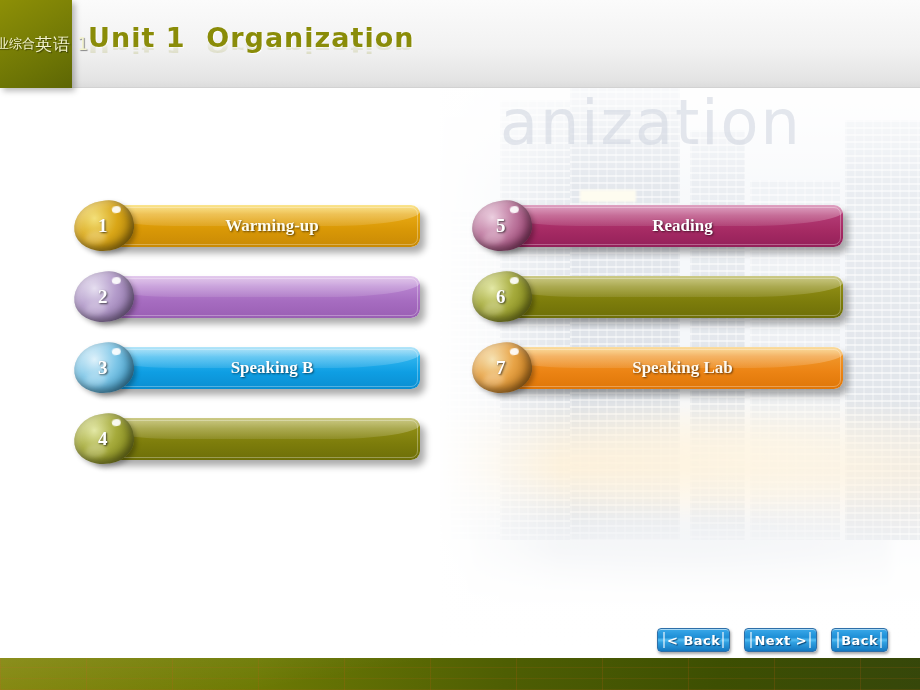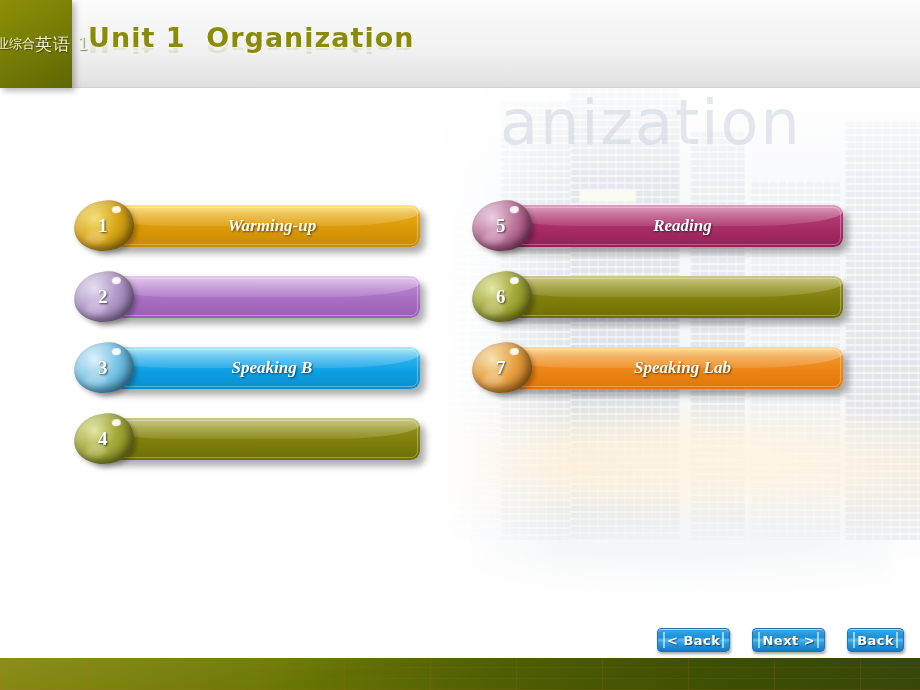--- a/index.html
+++ b/index.html
@@ -230,21 +230,20 @@
     text-align: center;
     font-family: "Liberation Serif", serif;
     font-size: 17px;
     font-weight: bold;
     color: #ffffff;
     text-shadow: 1px 1px 2px rgba(0,0,0,.55);
     padding-left: 34px;
     position: relative;
     z-index: 2;
     white-space: nowrap;
-    font-style: italic;
   }
 
   
   .t-gold   { background: linear-gradient(180deg,#f7d13c 0%, #e8a913 22%, #d99806 58%, #c98a05 100%); }
   .t-gold   .drop { background: radial-gradient(circle at 36% 32%, #f3e07a 0%, #d9a617 45%, #9c7205 100%); }
   .t-gold   .btn-label { color:#fffdf0; }
 
   .t-purple { background: linear-gradient(180deg,#cfa2e0 0%, #b783cf 25%, #a66cc0 60%, #9a5fb4 100%); }
   .t-purple .drop { background: radial-gradient(circle at 36% 30%, #e6dff0 0%, #b49ccb 42%, #7a5d94 100%); }
 
@@ -263,21 +262,21 @@
   .t-orange .btn-label { color:#fffaf0; }
 
   .w-left  { width: 330px; }
   .w-right { width: 355px; }
 
   
   .navbar {
     position: absolute;
     left: 657px; top: 628px;
     display: flex;
-    gap: 22px;
+    gap: 14px;
   }
   .nav-btn {
     height: 24px;
     border-radius: 4px;
     border: 1px solid #2f6fa8;
     background:
       linear-gradient(180deg, #3aa9ea 0%, #1e8fd6 38%, #55bdf2 50%, #2f9fe0 62%, #1478c0 100%);
     box-shadow: 1px 2px 3px rgba(0,0,0,.35), inset 0 1px 0 rgba(255,255,255,.55);
     display: flex; align-items: center; justify-content: center;
     padding: 0 9px;

